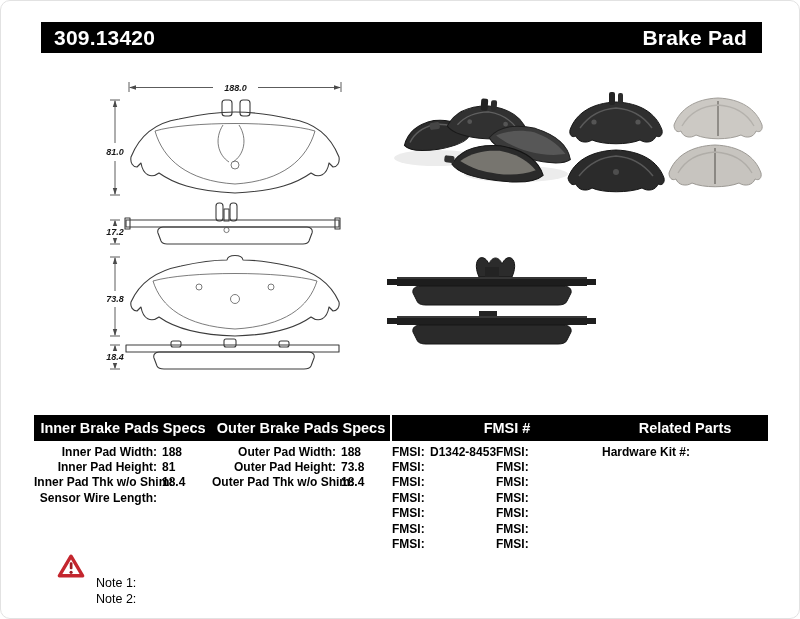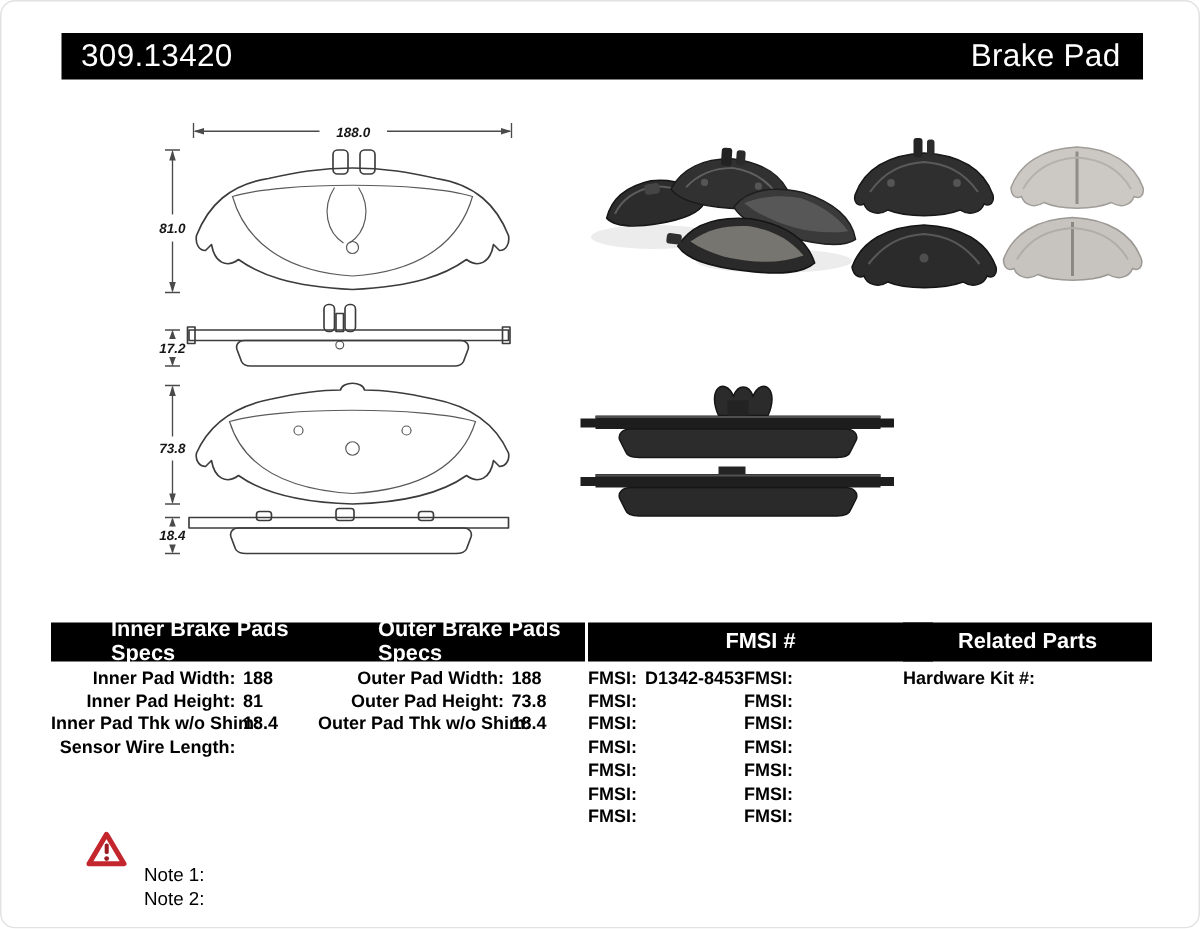--- a/index.html
+++ b/index.html
@@ -2,32 +2,32 @@
 <html><head>
 <meta charset="utf-8">
 <style>
   html,body{margin:0;padding:0;background:#fff;}
   .page{position:relative;width:800px;height:619px;background:#fff;overflow:hidden;
         font-family:"Liberation Sans",sans-serif;color:#000;
         border:1px solid #e2e2e2;border-radius:10px;box-sizing:border-box;}
   
   .topbar{position:absolute;left:40px;top:21px;width:721px;height:31px;background:#000;color:#fff;
           display:flex;align-items:center;justify-content:space-between;
-          padding:0 15px 0 13px;box-sizing:border-box;font-size:21px;font-weight:normal;letter-spacing:.2px;}
+          padding:0 15px 0 13px;box-sizing:border-box;font-size:21px;font-weight:bold;letter-spacing:.2px;}
   
   .draw,.photo{position:absolute;}
   .dim{font:italic bold 9px "Liberation Sans",sans-serif;fill:#161616;}
   .oline{fill:none;stroke:#3c3c3c;stroke-width:1.1;stroke-linejoin:round;}
   .iline{fill:none;stroke:#5a5a5a;stroke-width:.8;}
   .dline{stroke:#4a4a4a;stroke-width:.9;}
   .arw{fill:#4a4a4a;}
   
   .secbar{position:absolute;top:414px;height:26px;background:#000;color:#fff;display:flex;
           align-items:center;font-weight:bold;font-size:14.5px;}
-  .secbar.split span{flex:1;padding-left:40px;}
+  .secbar.split span{flex:1;text-align:center;}
   .secbar.center{justify-content:center;}
   #bar-specs{left:33px;width:356px;}
   #bar-fmsi{left:391px;width:230px;}
   #bar-related{left:601px;width:166px;}
   
   .colblock{position:absolute;top:443px;font-size:12px;font-weight:bold;}
   .row{display:flex;height:15.4px;align-items:center;white-space:nowrap;}
   .row .lbl{text-align:right;}
   .row .val{margin-left:5px;}
   #col-inner{left:33px;}   #col-inner .lbl{width:123px;}

